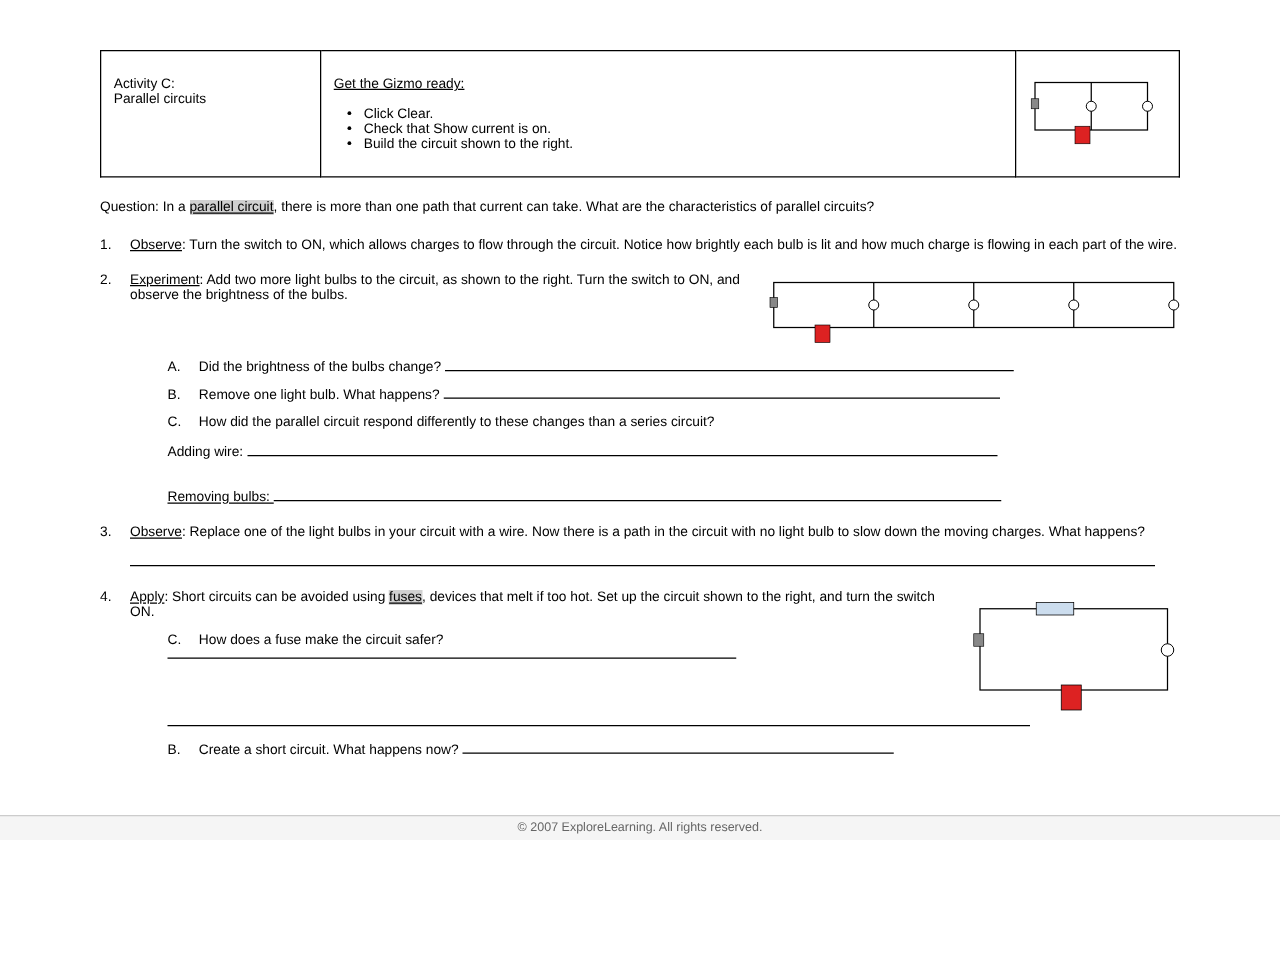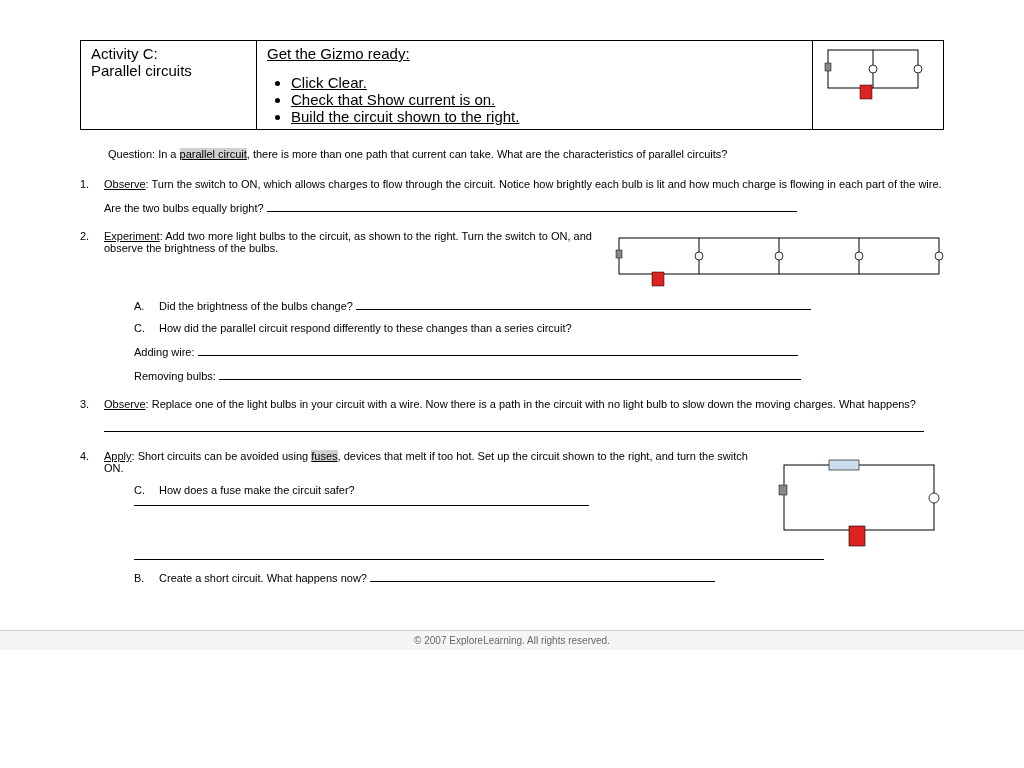--- a/index.html
+++ b/index.html
@@ -14,50 +14,48 @@
     .page {
       padding: 40px 80px 10px 80px;
     }
     .header-table {
       border-collapse: collapse;
       width: 100%;
       margin-bottom: 18px;
     }
     .header-table td {
       border: 1px solid #000;
-      padding: 4px 10px;
+      padding: 20px 10px;
       vertical-align: top;
-      font-size: 15px;
+      font-size: 11px;
     }
     .cell-activity {
       width: 155px;
     }
     .cell-ready {
       width: auto;
-      text-decoration: underline;
     }
     .cell-diagram {
       width: 110px;
       text-align: center;
       padding: 4px;
     }
     .ready-title {
       text-decoration: underline;
       margin-bottom: 2px;
     }
     .ready-list {
       margin: 12px 0 0 0;
       padding-left: 24px;
     }
     .ready-list li {
       margin: 0;
     }
     .q-intro {
       margin-bottom: 18px;
-      margin-left: 28px;
     }
     .numitem {
       display: flex;
       margin-bottom: 16px;
       align-items: flex-start;
     }
     .numitem .num {
       width: 24px;
       flex-shrink: 0;
     }
@@ -148,23 +146,20 @@
     </table>
 
   <div class="q-intro">
     <span>Question: In a </span><span class="highlight">parallel circuit</span><span>, there is more than one path that current can take. What are the characteristics of parallel circuits?</span>
   </div>
 
   <div class="numitem">
     <div class="num">1.</div>
     <div class="body">
       <span class="underline">Observe</span><span>: Turn the switch to ON, which allows charges to flow through the circuit. Notice how brightly each bulb is lit and how much charge is flowing in each part of the wire.</span>
-      <div style="margin-top:12px;">
-        <span>Are the two bulbs equally bright? </span><span class="blank" style="width:530px;"></span>
-      </div>
     </div>
   </div>
 
   <div class="numitem">
     <div class="num">2.</div>
     <div class="body">
       <div class="float-diagram-mid circuit">
         <svg width="330" height="60" viewBox="0 0 330 60">
           <rect x="5" y="8" width="320" height="36" fill="none" stroke="#000" stroke-width="1"></rect>
           <line x1="85" y1="8" x2="85" y2="44" stroke="#000" stroke-width="1"></line>
@@ -178,26 +173,30 @@
           <circle cx="325" cy="26" r="4" fill="#fff" stroke="#000" stroke-width="0.8"></circle>
         </svg>
       </div>
       <span class="underline">Experiment</span><span>: Add two more light bulbs to the circuit, as shown to the right. Turn the switch to ON, and observe the brightness of the bulbs.</span>
       <div class="clear"></div>
       <div class="subitem">
         <span class="sublabel">A.</span>
         <span>Did the brightness of the bulbs change? </span><span class="blank" style="width:455px;"></span>
       </div>
       <div class="subitem">
+        <span class="sublabel">B.</span>
+        <span>Remove one light bulb. What happens? </span><span class="blank" style="width:445px;"></span>
+      </div>
+      <div class="subitem">
         <span class="sublabel">C.</span>
         <span>How did the parallel circuit respond differently to these changes than a series circuit?</span>
         <div style="margin-top:12px;">
           <span>Adding wire: </span><span class="blank" style="width:600px;"></span>
         </div>
-        <div style="margin-top:12px;">
+        <div style="margin-top:24px;text-decoration:underline;">
           <span>Removing bulbs: </span><span class="blank" style="width:582px;"></span>
         </div>
       </div>
     </div>
   </div>
 
   <div class="numitem">
     <div class="num">3.</div>
     <div class="body">
       <span class="underline">Observe</span><span>: Replace one of the light bulbs in your circuit with a wire. Now there is a path in the circuit with no light bulb to slow down the moving charges. What happens?</span>

